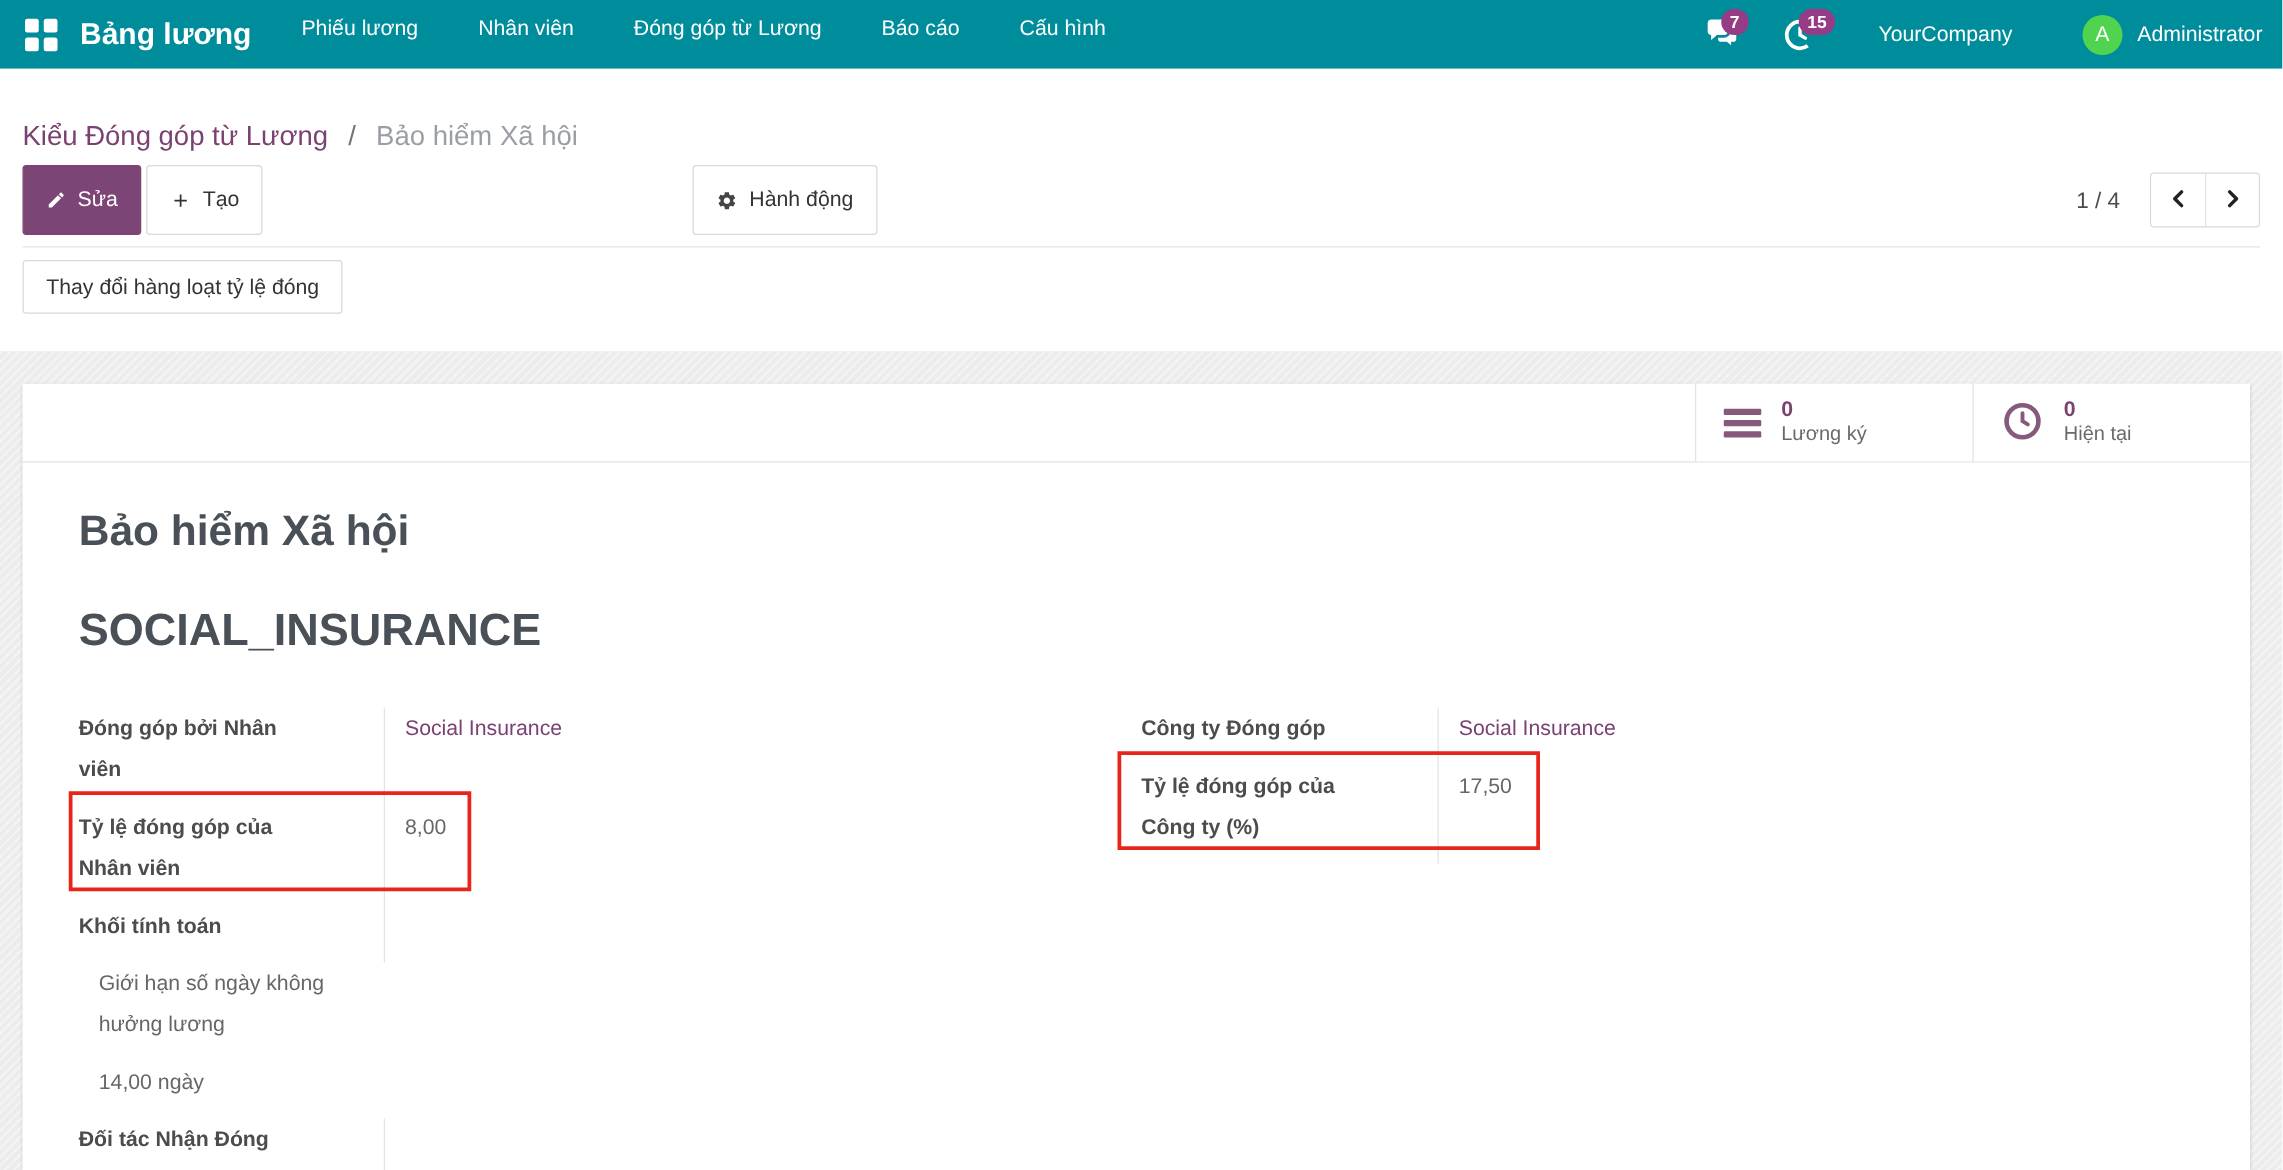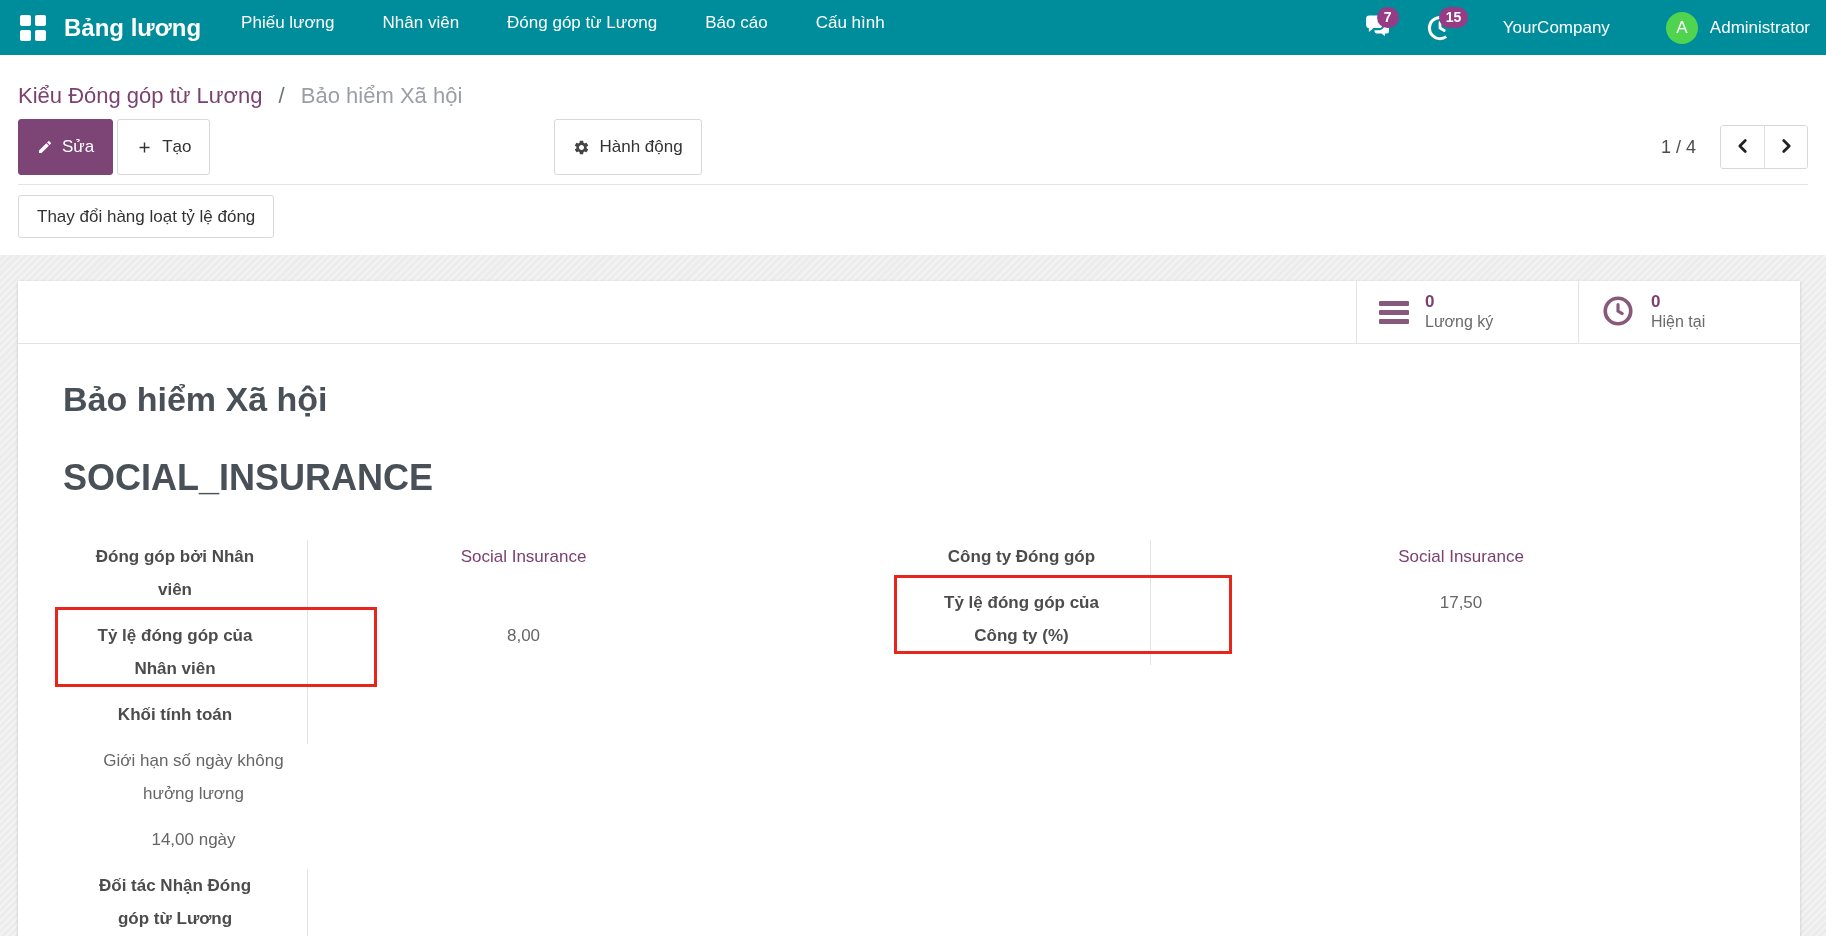--- a/index.html
+++ b/index.html
@@ -21,21 +21,21 @@
     line-height:14px; padding:3px 7px 4px; border-radius:11px; font-weight:600; }
   .nav-msg { margin-right:28px; }
   .nav-act { margin-right:46px; }
   .company { color:#fff; font-size:17px; text-decoration:none; margin-right:56px; cursor:pointer; }
   .usermenu { display:flex; align-items:center; cursor:pointer; }
   .avatar { width:32px; height:32px; border-radius:50%; background:#50d450; color:#fff; font-size:17px;
     display:flex; align-items:center; justify-content:center; margin-right:12px; }
   .username { color:#fff; font-size:17px; }
 
   
-  .control-panel { background:#fff; padding:4px 18px; }
+  .control-panel { background:#fff; padding:17px 18px; }
   .breadcrumb { padding-top:24px; font-size:22px; line-height:26px; }
   .breadcrumb a { color:#7a4171; text-decoration:none; cursor:pointer; }
   .breadcrumb .sep { color:#6c757d; margin:0 10px; }
   .breadcrumb .current { color:#9a9fa5; }
   .cp-buttons { margin-top:16px; display:flex; align-items:center; height:44px; }
   .btn { height:56px; display:inline-flex; align-items:center; gap:9px; padding:0 18px; font-size:17px;
     border:1px solid #d8d8d8; background:#fff; color:#333; border-radius:3px; cursor:pointer; white-space:nowrap; }
   .btn svg { display:block; }
   .btn-edit { background:#7c4576; border-color:#7c4576; color:#fff; }
   .btn-create { margin-left:4px; }
@@ -61,21 +61,21 @@
   .bars-icon i { height:5px; background:#875a7b; border-radius:1px; display:block; }
   .stat-text { display:flex; flex-direction:column; line-height:20px; }
   .stat-value { font-size:17px; font-weight:700; color:#7a4171; }
   .stat-label { font-size:16px; color:#6a6a6a; }
 
   .sheet { padding:0 45px; }
   .rec-title { margin:34px 0 0; font-size:34px; line-height:42px; font-weight:700; color:#495057; }
   .rec-code { margin:40px 0 0; font-size:36px; line-height:36px; font-weight:700; color:#495057; }
 
   .form { margin-top:44px; display:grid; grid-template-columns:660px 1fr; column-gap:190px; align-items:start; }
-  .frow { display:grid; position:relative;text-align:center; }
+  .frow { display:grid; position:relative; }
   .col-left .frow { grid-template-columns:245px 1fr; }
   .col-right .frow { grid-template-columns:238px 1fr; }
   .flabel { border-right:1px solid #e3e3e3; padding:0 20px 13px 0; font-size:17px; line-height:33px;
     font-weight:700; color:#4c4c4c; white-space:pre-line; }
   .fvalue { padding:0 0 13px 16px; font-size:17px; line-height:33px; color:#666; }
   .fvalue.link { color:#7a4171; cursor:pointer; }
   .red-box { position:absolute; border:3px solid #e7251b; pointer-events:none; z-index:1; }
   .red-box.rb-left { left:-8px; top:-12px; width:322px; height:80px; }
   .red-box.rb-right { left:-19px; top:-11px; width:338px; height:79px; }
 </style>

